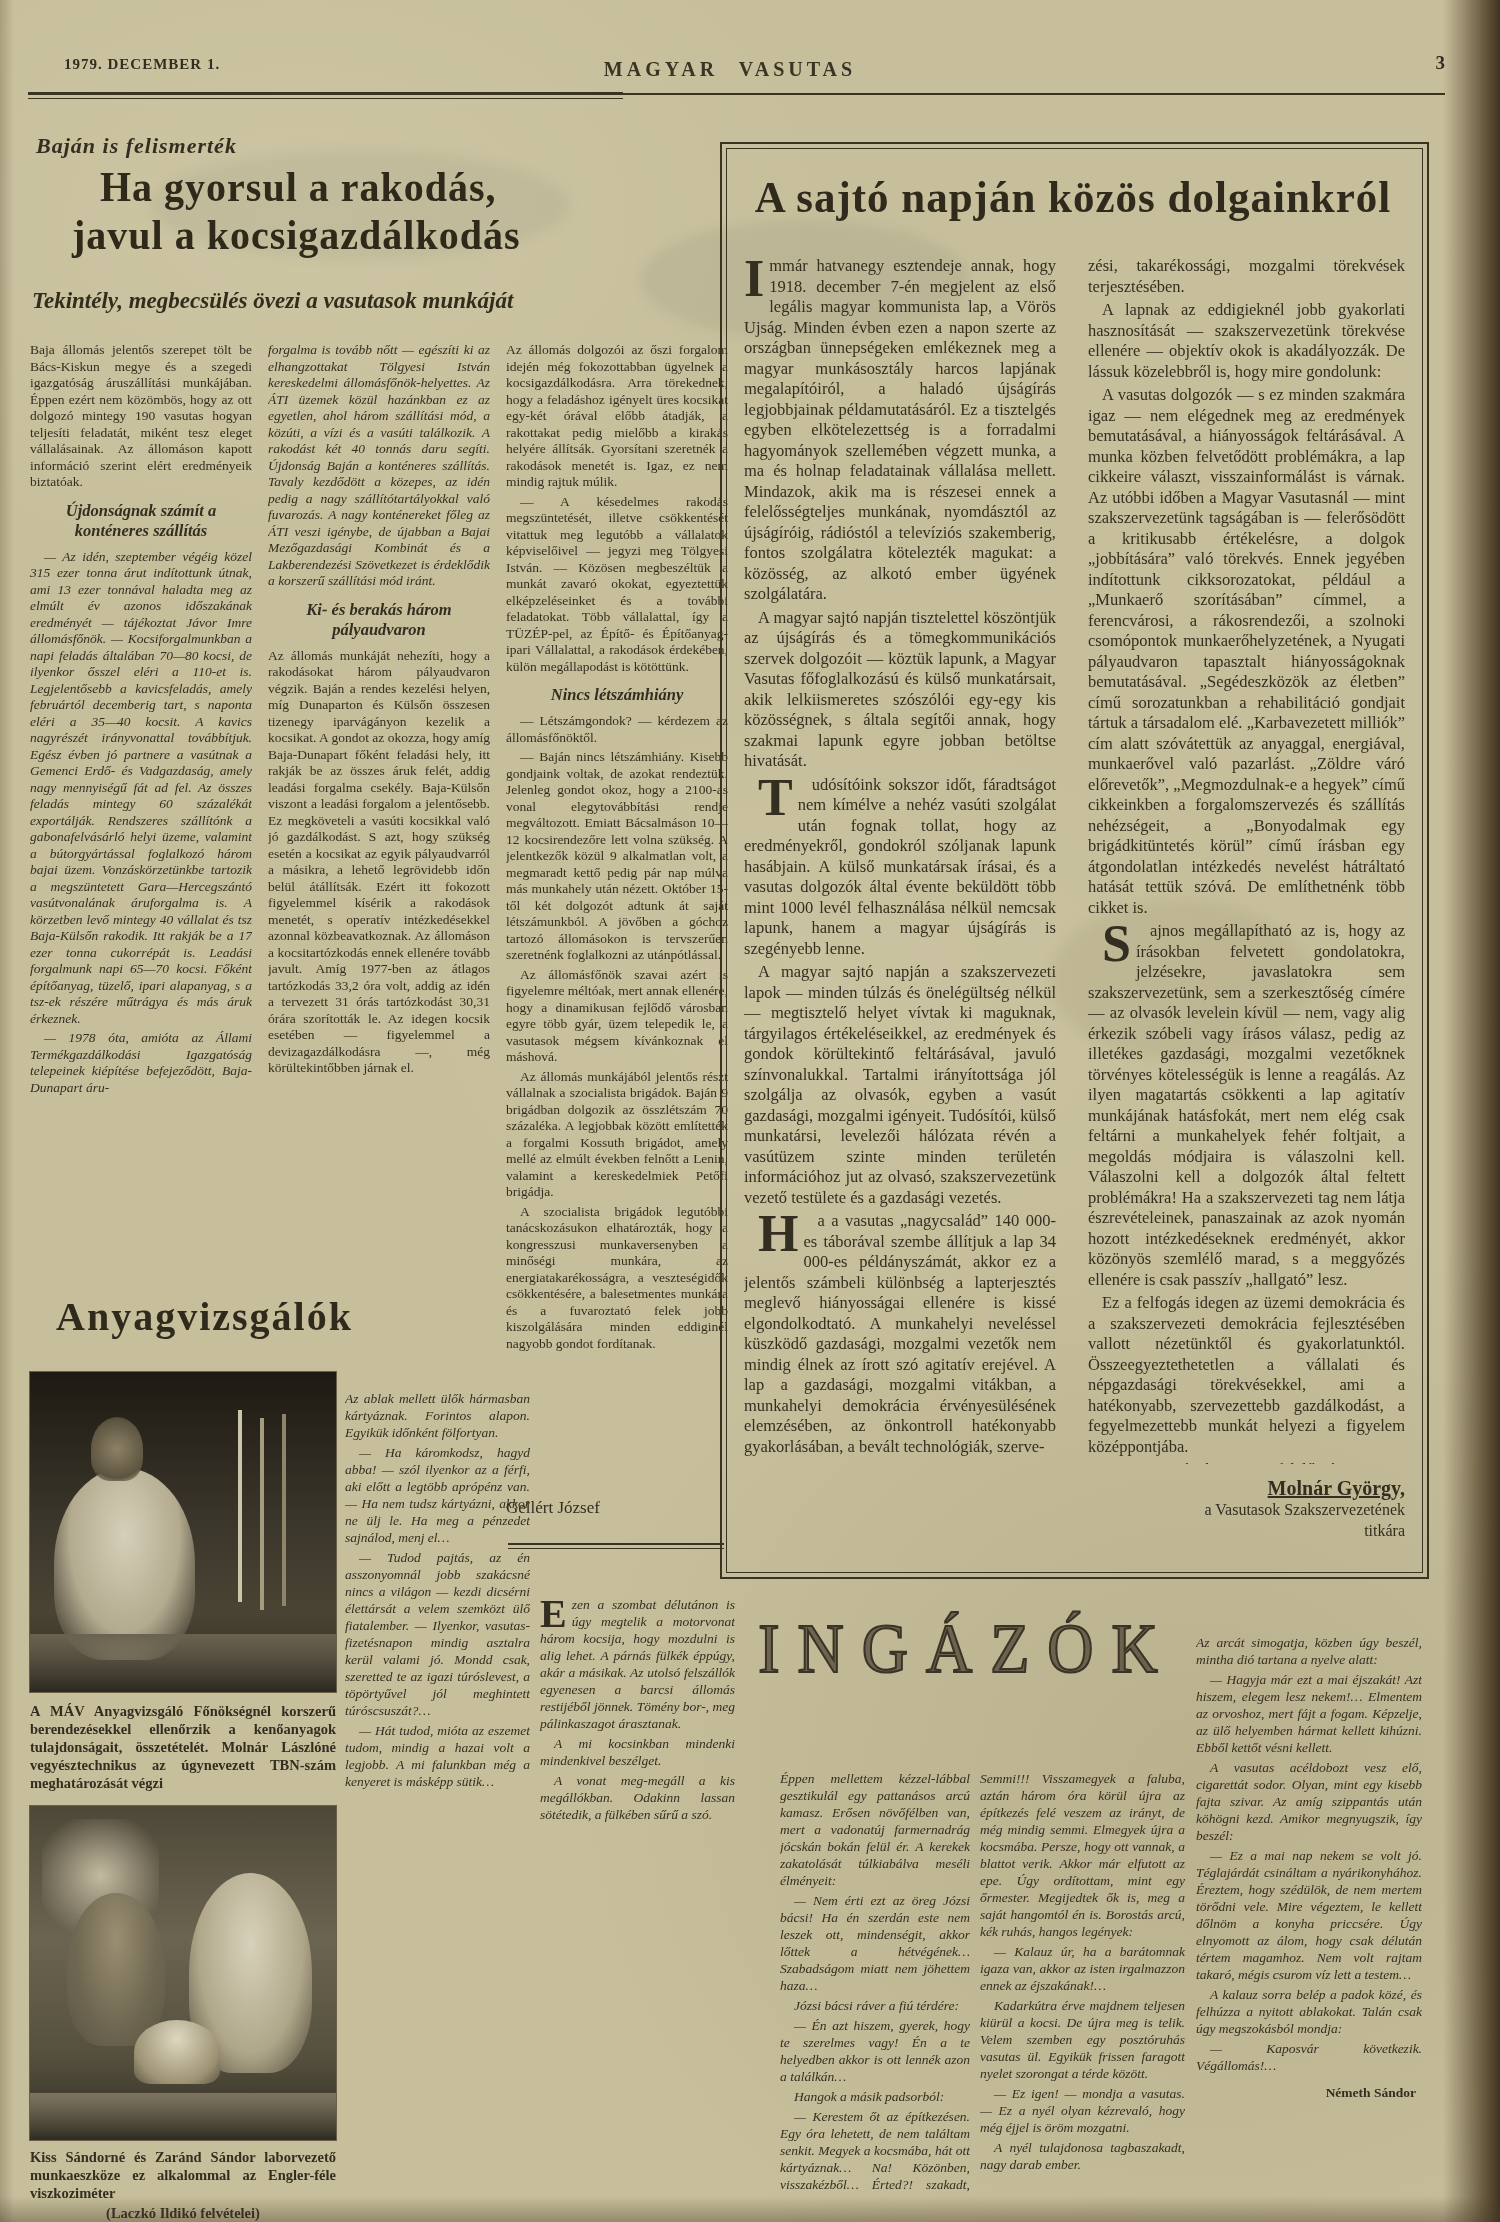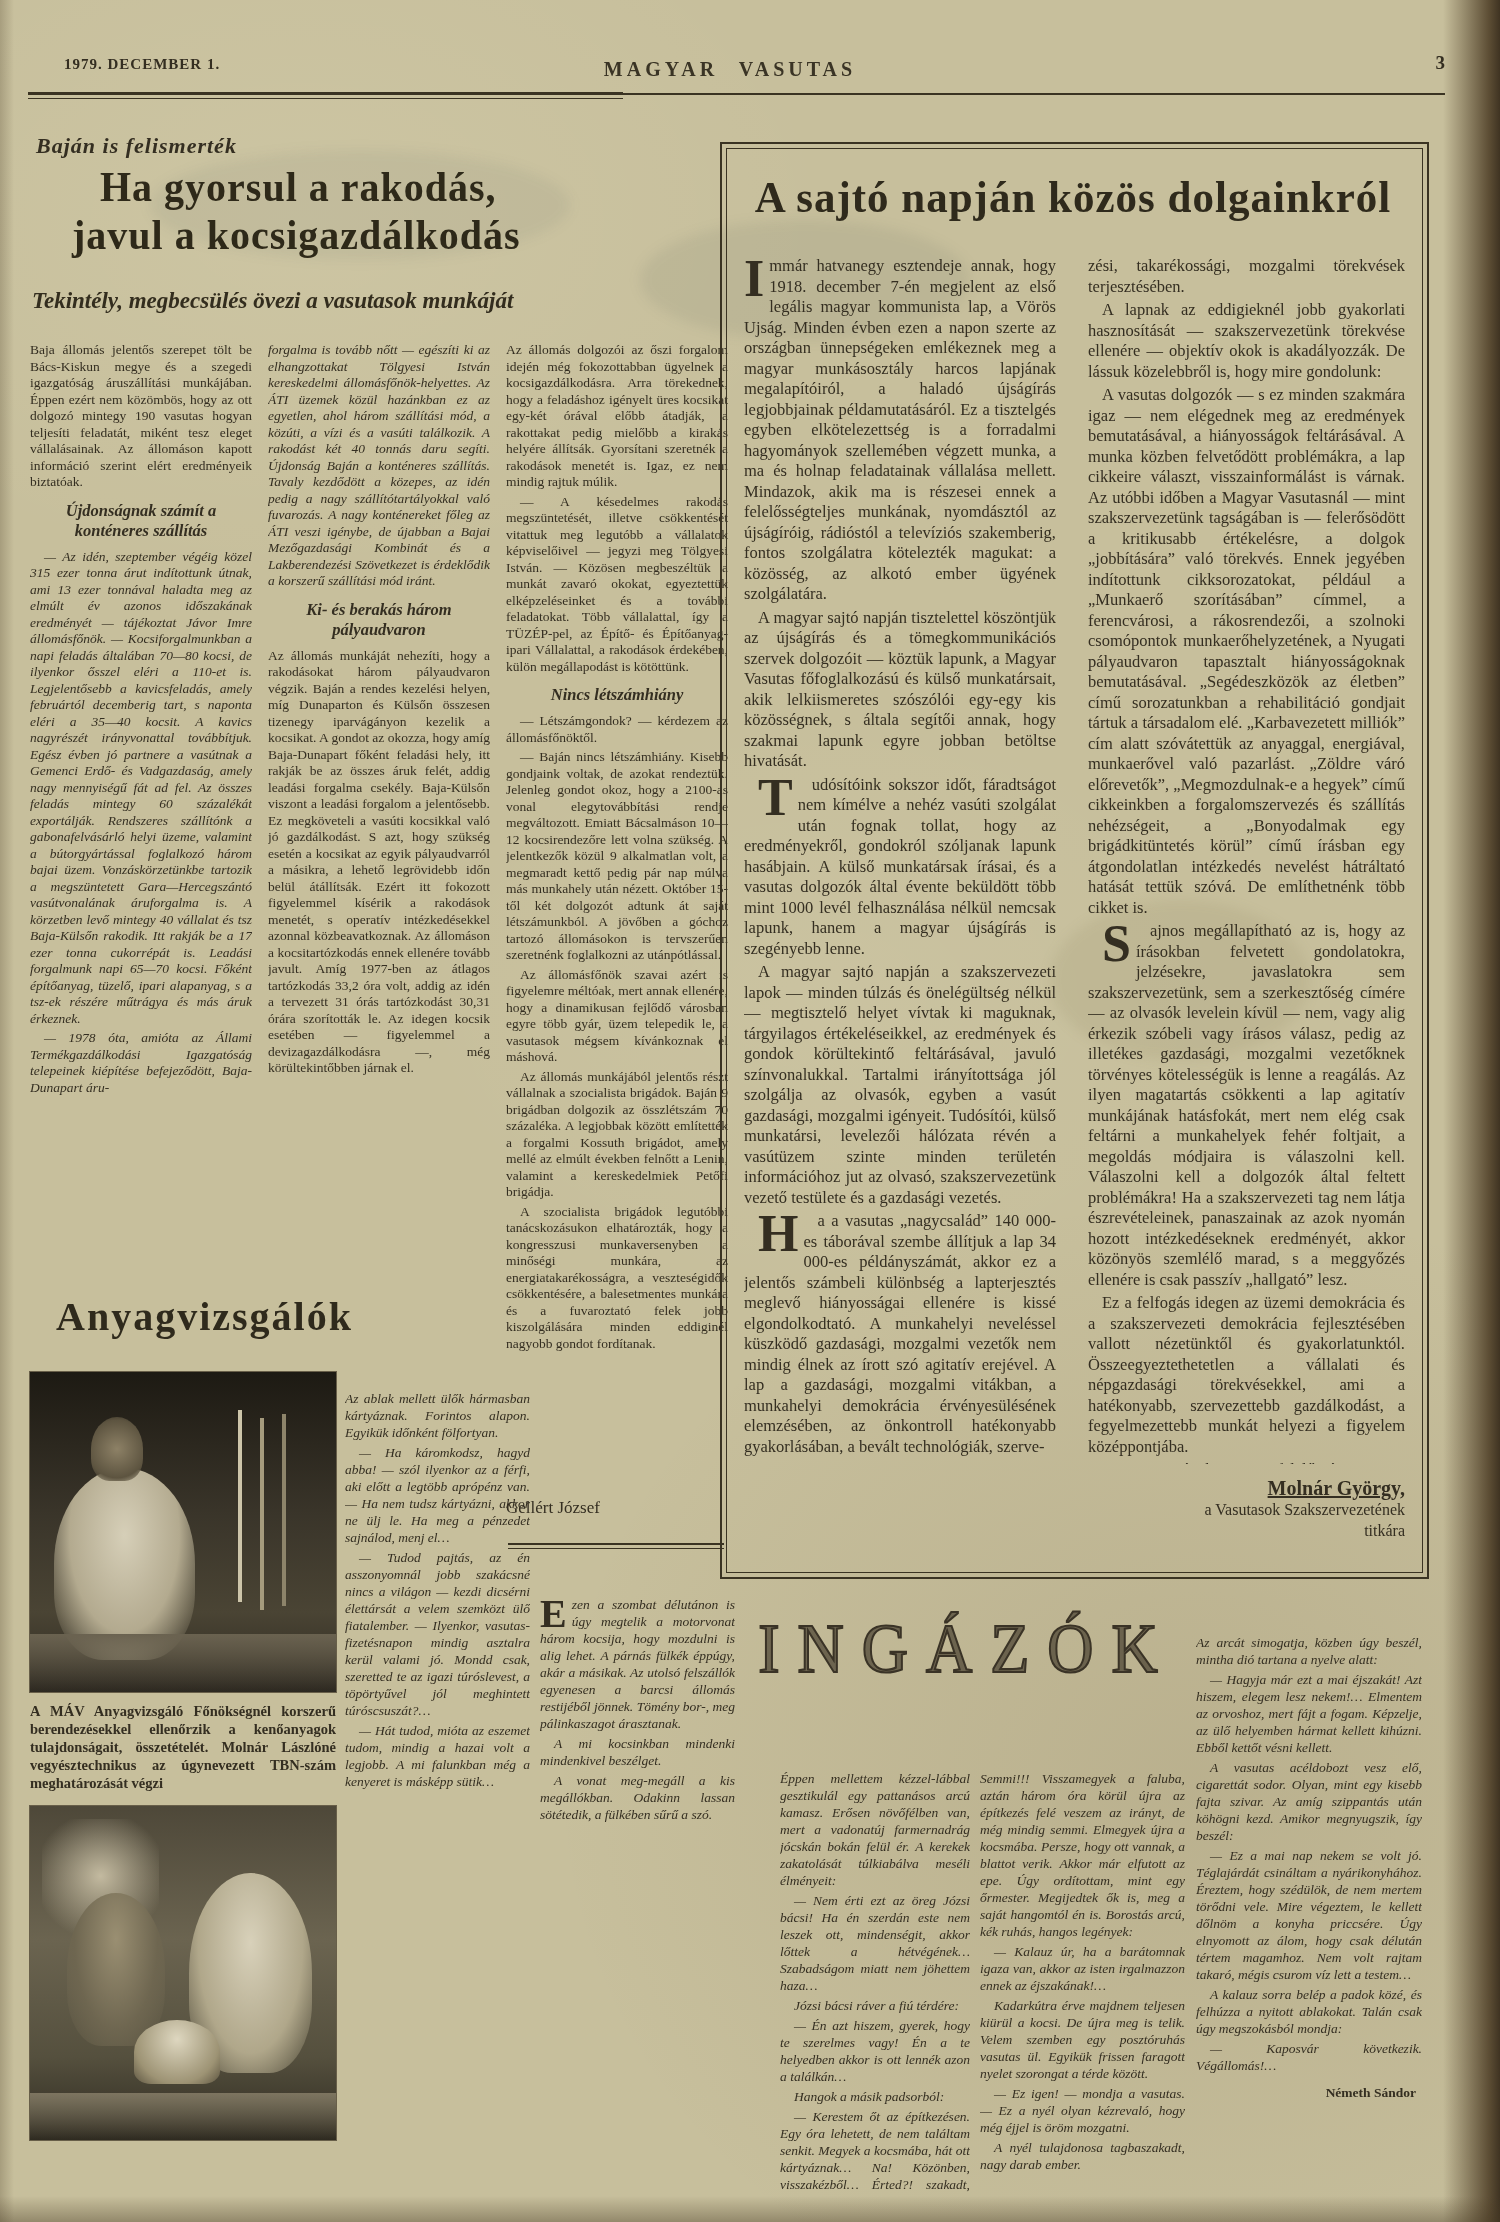--- a/index.html
+++ b/index.html
@@ -137,20 +137,24 @@
     <p class="lead" style="text-indent:0;margin:0;">A MÁV Anyagvizsgáló Főnökségnél korszerű berendezésekkel ellenőrzik a kenőanyagok tulajdonságait, összetételét. Molnár Lászlóné vegyésztechnikus az úgynevezett TBN-szám meghatározását végzi</p>
   </div>
 
   <div class="abs photo" style="left:30px;top:1806px;width:306px;height:334px;background:linear-gradient(180deg,#4e4839 0%,#6b6450 40%,#55503e 75%,#2e2a20 100%);">
     <div class="ph-light" style="left:4%;top:4%;width:38%;height:34%;background:radial-gradient(ellipse,#c3baa0 0%,rgba(150,140,110,0) 80%);border-radius:8px;"></div>
     <div class="ph-light" style="left:12%;top:26%;width:32%;height:46%;background:radial-gradient(ellipse at 50% 30%,#9a8f72 0%,#6e6650 60%,rgba(70,62,45,0) 95%);"></div>
     <div class="ph-light" style="left:52%;top:20%;width:40%;height:60%;background:radial-gradient(ellipse at 50% 35%,#d8d1ba 0%,#b0a78a 60%,rgba(110,100,75,0) 95%);"></div>
     <div class="abs" style="left:34%;top:64%;width:86px;height:64px;background:radial-gradient(ellipse at 50% 30%,#ded7c0 0%,#9d9374 70%,#5c5440 100%);border-radius:50% 50% 20% 20%;"></div>
     <div class="abs" style="left:0;top:86%;width:100%;height:14%;background:linear-gradient(180deg,#7d7560,rgba(40,35,25,0));"></div>
   </div>
+  <div class="abs col caption" style="left:30px;top:2148px;width:306px;">
+    <p class="lead" style="text-indent:0;margin:0;">Kiss Sándorné és Zaránd Sándor laborvezető munkaeszköze ez alkalommal az Engler-féle viszkoziméter</p>
+    <p class="credit" style="margin:2px 0 0;">(Laczkó Ildikó felvételei)</p>
+  </div>
 
   <div class="abs ingtitle" style="left:752px;top:1612px;width:430px;">INGÁZÓK</div>
 
   <div class="abs col ingcol" style="left:345px;top:1390px;width:185px;height:805px;">
       <p class="lead">Az ablak mellett ülők hármasban kártyáznak. Forintos alapon. Egyikük időnként fölfortyan.</p>
       <p class="">— Ha káromkodsz, hagyd abba! — szól ilyenkor az a férfi, aki előtt a legtöbb aprópénz van. — Ha nem tudsz kártyázni, akkor ne ülj le. Ha meg a pénzedet sajnálod, menj el…</p>
       <p class="">— Tudod pajtás, az én asszonyomnál jobb szakácsné nincs a világon — kezdi dicsérni élettársát a velem szemközt ülő fiatalember. — Ilyenkor, vasutas-fizetésnapon mindig asztalra kerül valami jó. Mondd csak, szeretted te az igazi túróslevest, a töpörtyűvel jól meghintett túróscsuszát?…</p>
       <p class="">— Hát tudod, mióta az eszemet tudom, mindig a hazai volt a legjobb. A mi falunkban még a kenyeret is másképp sütik…</p>
     </div>
   <div class="abs col ingcol" style="left:540px;top:1596px;width:195px;height:599px;">

